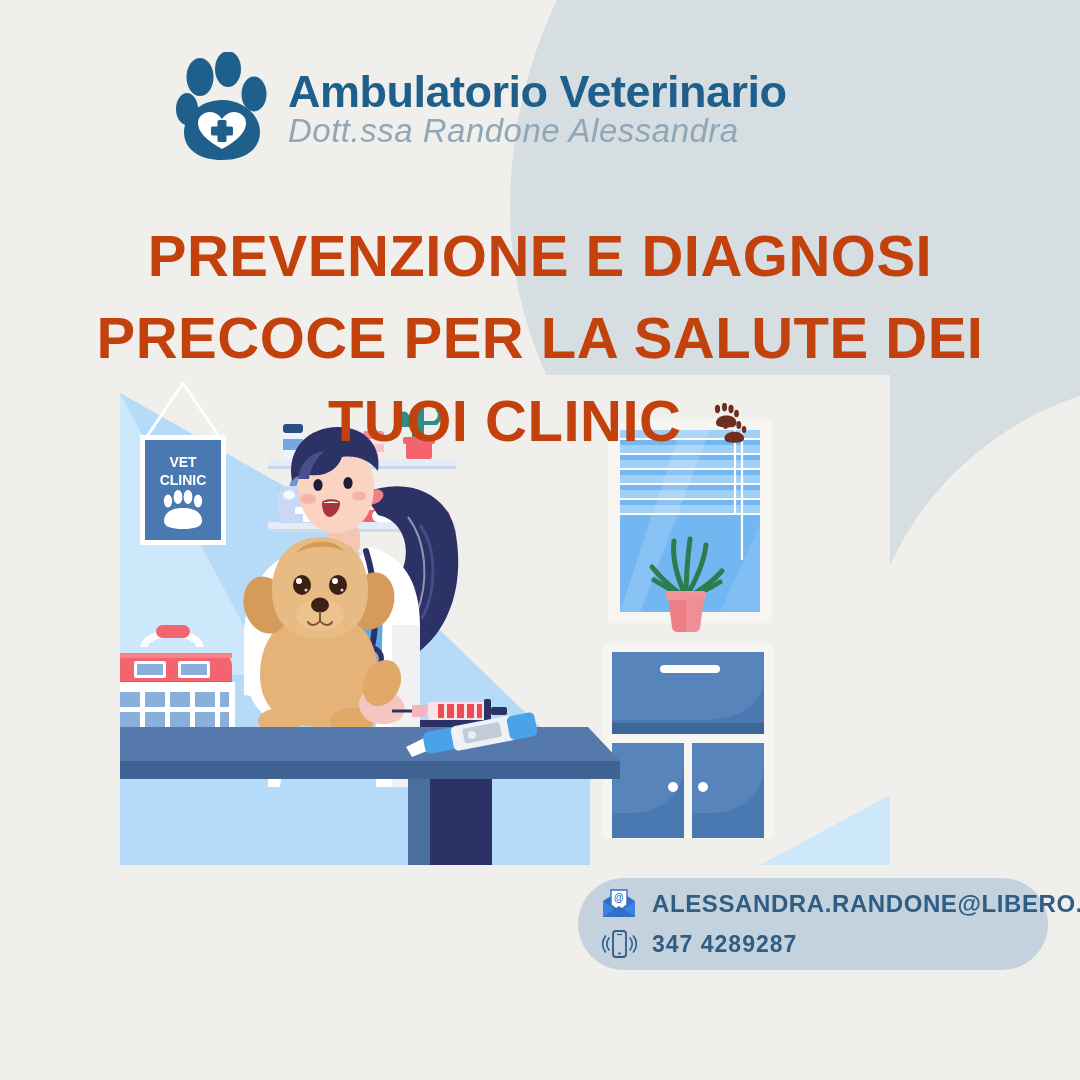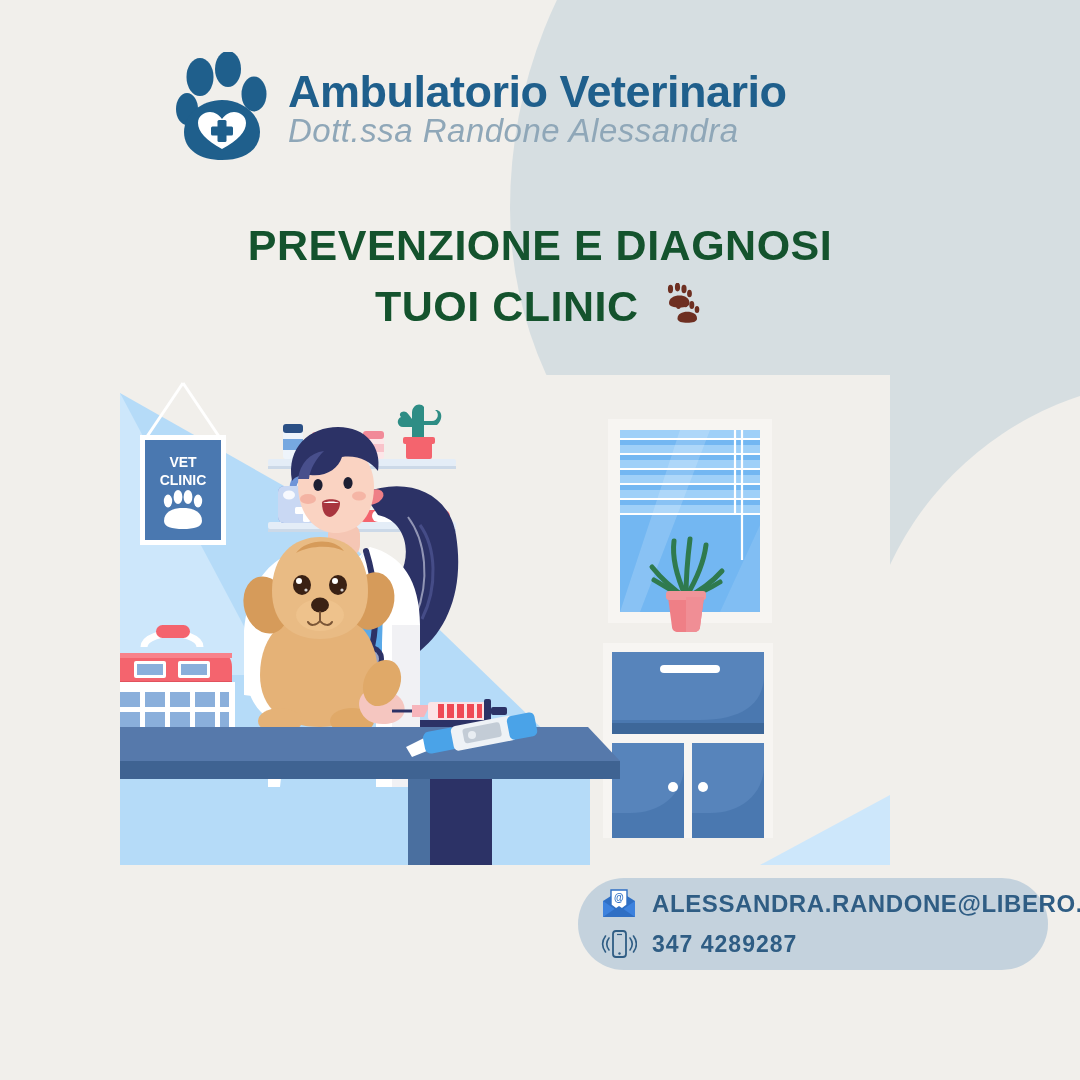--- a/index.html
+++ b/index.html
@@ -51,21 +51,21 @@
     font-size:33px;color:#8fa7b8;font-style:italic;
     letter-spacing:0.5px;white-space:nowrap;
   }
 
   
   .headline{
     position:absolute;
     left:0;right:0;top:215px;
     text-align:center;
     z-index:6;
-    font-size:43px;font-weight:bold;color:#14532d;
+    font-size:58px;font-weight:bold;color:#c2410c;
     line-height:1.42;
     letter-spacing:0.5px;
   }
   .headline .ln{display:block;}
   .paw-emoji{display:inline-block;position:relative;top:4px;margin-left:10px;}
 
   
   .scene{
     position:absolute;
     left:120px;top:375px;
@@ -116,20 +116,21 @@
       <rect x="35" y="74.5" width="22" height="9" rx="1.5" fill="#1f5f8c"></rect>
     </svg>
     <div class="logo-text">
       <div class="logo-title">Ambulatorio Veterinario</div>
       <div class="logo-sub">Dott.ssa Randone Alessandra</div>
     </div>
   </div>
 
   <div class="headline">
     <span class="ln">PREVENZIONE E DIAGNOSI</span>
+    <span class="ln">PRECOCE PER LA SALUTE DEI</span>
     <span class="ln">
       <span>TUOI CLINIC</span>
       <svg class="paw-emoji" width="44" height="42" viewBox="0 0 44 42">
         <g fill="#6e2f21">
           <ellipse cx="9.5" cy="6" rx="2.6" ry="4.2"></ellipse>
           <ellipse cx="16.5" cy="4" rx="2.6" ry="4.4"></ellipse>
           <ellipse cx="23" cy="6" rx="2.6" ry="4.2"></ellipse>
           <ellipse cx="28.5" cy="10.5" rx="2.4" ry="3.8"></ellipse>
           <path d="M8 20 C8 15 13 12.5 18.5 12.5 C24 12.5 28.5 15 28.5 20 C28.5 23.5 24 24.5 18.5 24.5 C13 24.5 8 23.5 8 20 Z"></path>
         </g>

